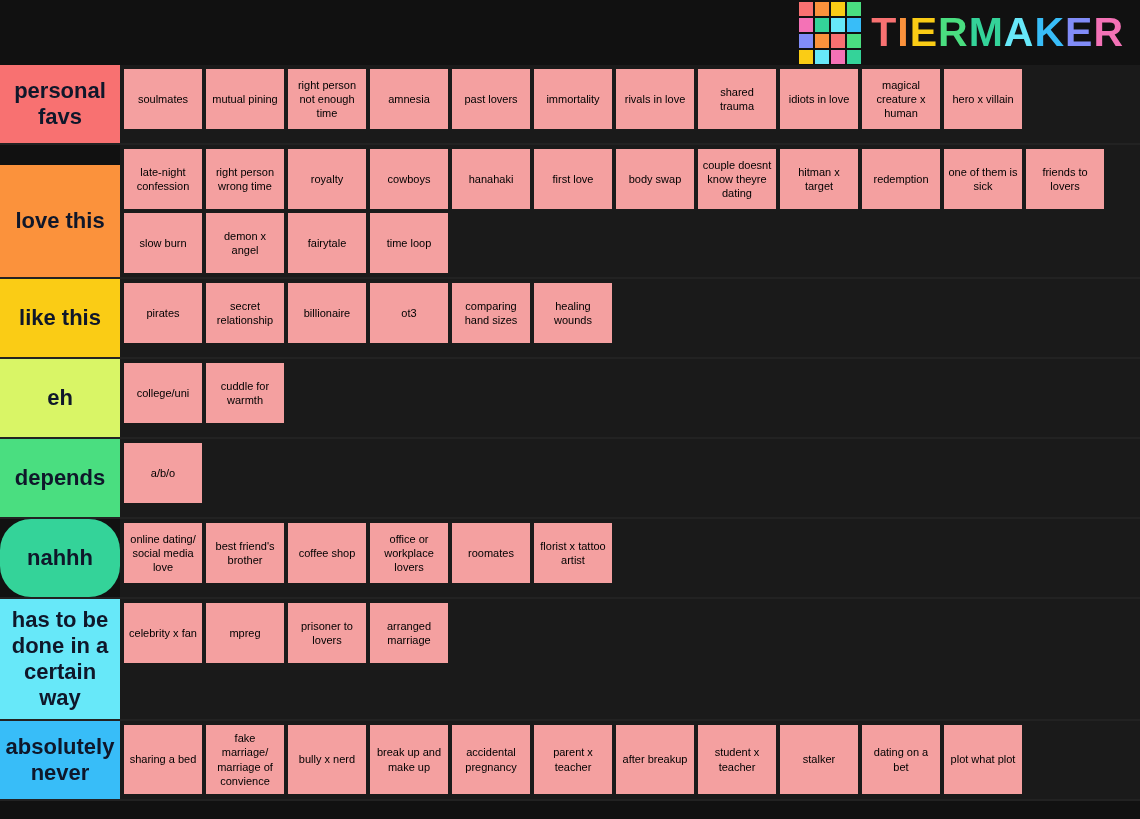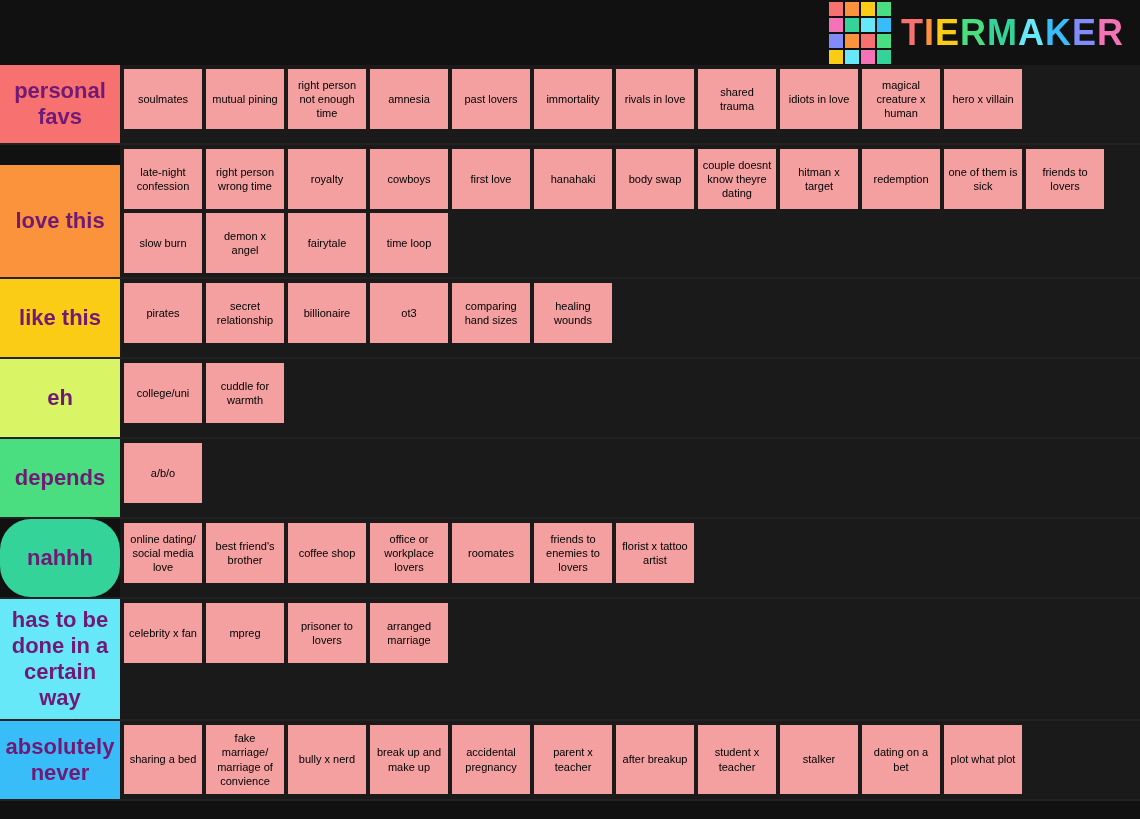--- a/index.html
+++ b/index.html
@@ -25,21 +25,21 @@
     }
 
     .tier-label {
       width: 120px;
       min-width: 120px;
       display: flex;
       align-items: center;
       justify-content: center;
       font-size: 22px;
       font-weight: bold;
-      color: #701a75;
+      color: #0f172a;
       text-align: center;
       padding: 8px;
       flex-shrink: 0;
     }
 
     .tier-items {
       display: flex;
       flex-wrap: wrap;
       flex: 1;
       background: #1a1a1a;
@@ -85,21 +85,21 @@
       grid-template-rows: repeat(4, 14px);
       gap: 2px;
     }
 
     .logo-cell {
       width: 14px;
       height: 14px;
     }
 
     .tiermaker-text {
-      font-size: 36px;
+      font-size: 41px;
       font-weight: 900;
       color: white;
       font-family: 'Arial Black', Arial, sans-serif;
       letter-spacing: 1px;
       text-transform: uppercase;
     }
     .tiermaker-text span.tier-t { color: #f87171; }
     .tiermaker-text span.tier-i { color: #fb923c; }
     .tiermaker-text span.tier-e { color: #facc15; }
     .tiermaker-text span.tier-r2 { color: #4ade80; }
@@ -155,22 +155,22 @@
         <div class="tier-item">hero x villain</div>
       </div>
     </div>
     <div class="tier-row">
       <div class="tier-label" style="background-color: rgb(251, 146, 60); margin-top: 20px;">love this</div>
       <div class="tier-items">
         <div class="tier-item">late-night confession</div>
         <div class="tier-item">right person wrong time</div>
         <div class="tier-item">royalty</div>
         <div class="tier-item">cowboys</div>
+        <div class="tier-item">hanahaki</div>
         <div class="tier-item">first love</div>
-        <div class="tier-item">hanahaki</div>
         <div class="tier-item">body swap</div>
         <div class="tier-item">couple doesnt know theyre dating</div>
         <div class="tier-item">hitman x target</div>
         <div class="tier-item">redemption</div>
         <div class="tier-item">one of them is sick</div>
         <div class="tier-item">friends to lovers</div>
         <div class="tier-item">slow burn</div>
         <div class="tier-item">demon x angel</div>
         <div class="tier-item">fairytale</div>
         <div class="tier-item">time loop</div>
@@ -201,21 +201,20 @@
       </div>
     </div>
     <div class="tier-row">
       <div class="tier-label" style="background-color: rgb(52, 211, 153); border-radius: 31px;">nahhh</div>
       <div class="tier-items">
         <div class="tier-item">online dating/ social media love</div>
         <div class="tier-item">best friend's brother</div>
         <div class="tier-item">coffee shop</div>
         <div class="tier-item">office or workplace lovers</div>
         <div class="tier-item">roomates</div>
-        <div class="tier-item">friends to enemies to lovers</div>
         <div class="tier-item">florist x tattoo artist</div>
       </div>
     </div>
     <div class="tier-row">
       <div class="tier-label" style="background-color: rgb(103, 232, 249);">has to be done in a certain way</div>
       <div class="tier-items">
         <div class="tier-item">celebrity x fan</div>
         <div class="tier-item">mpreg</div>
         <div class="tier-item">prisoner to lovers</div>
         <div class="tier-item">arranged marriage</div>

